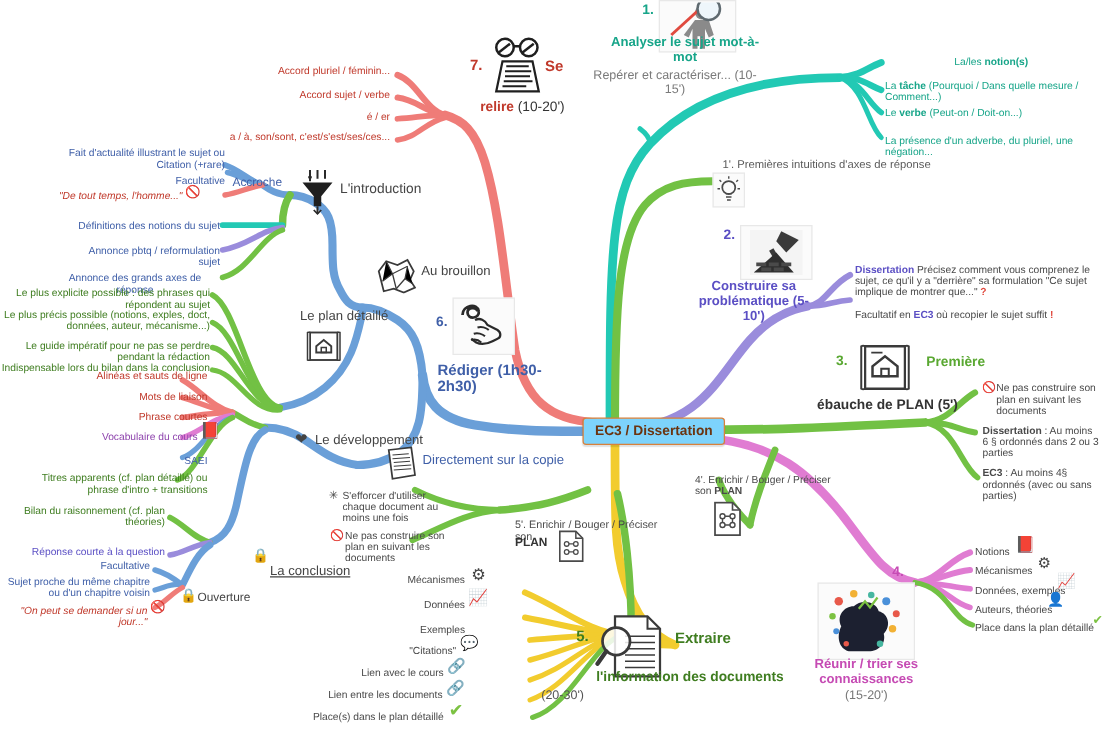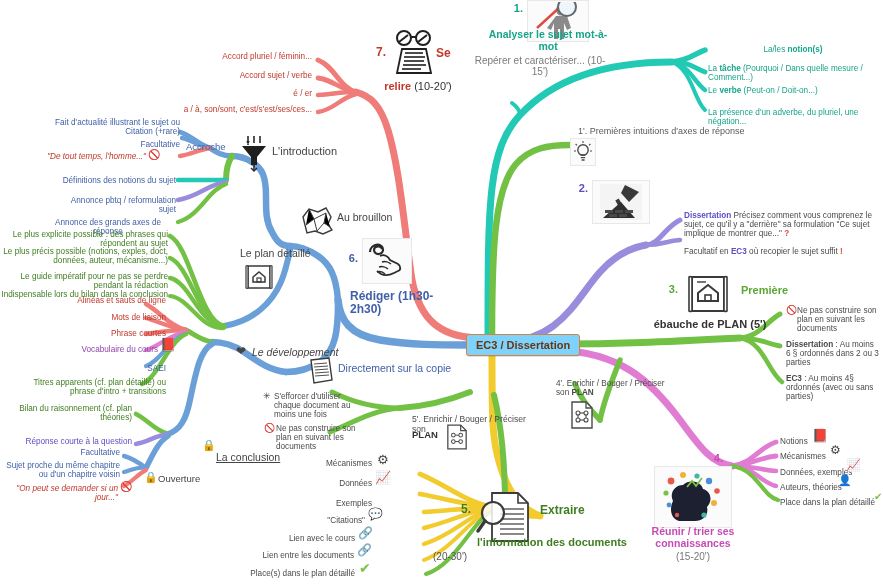--- a/index.html
+++ b/index.html
@@ -172,20 +172,21 @@
       <g fill="#4a4a4a">
           <rect x="10" y="28" width="8" height="3"></rect>
           <rect x="20" y="28" width="8" height="3"></rect>
       <rect x="30" y="28" width="8" height="3"></rect>
           <rect x="14" y="32" width="8" height="3"></rect>
           <rect x="24" y="32" width="8" height="3"></rect>
         </g>
     </svg>
   </div>
   <div class="lbl r" style="left:560px;top:182px;width:28px;font-size:11px;font-weight:bold;color:#5b4fc4;">2.</div>
+  <div class="lbl c node-title" style="left:553px;top:224px;width:100px;font-size:10.5px;color:#5b4fc4;">Construire sa problématique (5-10')</div>
 
   <div class="lbl l leaf" style="left:684px;top:211px;width:196px;color:#4a4a4a;"><b style="color:#5b4fc4;">Dissertation</b> Précisez comment vous comprenez le sujet, ce qu'il y a "derrière" sa formulation "Ce sujet implique de montrer que..." <span style="color:#e04a3f;font-weight:bold;">?</span></div>
   <div class="lbl l leaf" style="left:684px;top:247px;width:196px;color:#4a4a4a;">Facultatif en <b style="color:#5b4fc4;">EC3</b> où recopier le sujet suffit <span style="color:#e04a3f;font-weight:bold;">!</span></div>
 
   <div class="ic plain" style="left:682px;top:272px;width:52px;height:46px;">
     <svg width="48" height="44" viewBox="0 0 48 44">
       <rect x="8" y="4" width="32" height="34" fill="none" stroke="#3a3a3a" stroke-width="2"></rect>
       <path d="M5 4 a3 3 0 0 1 3 0 v34 a3 3 0 0 1 -3 0 z" fill="#fff" stroke="#3a3a3a" stroke-width="1.6"></path>
       <path d="M40 4 a3 3 0 0 1 3 0 v34 a3 3 0 0 1 -3 0 z" fill="#fff" stroke="#3a3a3a" stroke-width="1.6"></path>
       <path d="M14 28 v-8 l10 -8 l10 8 v8 z" fill="none" stroke="#3a3a3a" stroke-width="2"></path>
@@ -386,21 +387,21 @@
       <path d="M10 19 v-5 l6 -5 l6 5 v5 z" fill="none" stroke="#3a3a3a" stroke-width="1.5"></path>
       <rect x="14" y="15" width="4" height="4" fill="none" stroke="#3a3a3a" stroke-width="1.2"></rect>
     </svg>
   </div>
   <div class="lbl r leaf" style="left:0px;top:247px;width:168px;color:#3f7d20;">Le plus précis possible (notions, exples, doct, données, auteur, mécanisme...)</div>
   <div class="lbl r leaf" style="left:0px;top:230px;width:168px;color:#3f7d20;">Le plus explicite possible : des phrases qui répondent au sujet</div>
   <div class="lbl r leaf" style="left:0px;top:272px;width:168px;color:#3f7d20;">Le guide impératif pour ne pas se perdre pendant la rédaction</div>
   <div class="lbl r leaf" style="left:0px;top:290px;width:168px;color:#3f7d20;">Indispensable lors du bilan dans la conclusion</div>
 
   <div class="emo" style="left:236px;top:345px;font-size:12px;">❤</div>
-  <div class="lbl l" style="left:252px;top:347px;width:120px;font-size:10.5px;color:#444;font-style:italic;">Le développement</div>
+  <div class="lbl l" style="left:252px;top:347px;width:120px;font-size:10.5px;color:#444;">Le développement</div>
 
   <div class="lbl r leaf" style="left:30px;top:296px;width:136px;color:#c0392b;">Alinéas et sauts de ligne</div>
   <div class="lbl r leaf" style="left:30px;top:313px;width:136px;color:#c0392b;">Mots de liaison</div>
   <div class="lbl r leaf" style="left:30px;top:329px;width:136px;color:#c0392b;">Phrase courtes</div>
   <div class="lbl r leaf" style="left:24px;top:345px;width:134px;color:#8e44ad;">Vocabulaire du cours</div>
   <div class="emo" style="left:160px;top:338px;font-size:13px;">📕</div>
   <div class="lbl r leaf" style="left:60px;top:364px;width:106px;color:#3f5fa8;">SAEI</div>
   <div class="lbl r leaf" style="left:30px;top:378px;width:136px;color:#3f7d20;">Titres apparents (cf. plan détaillé) ou phrase d'intro + transitions</div>
 
   <div class="emo" style="left:202px;top:440px;font-size:11px;">🔒</div>

